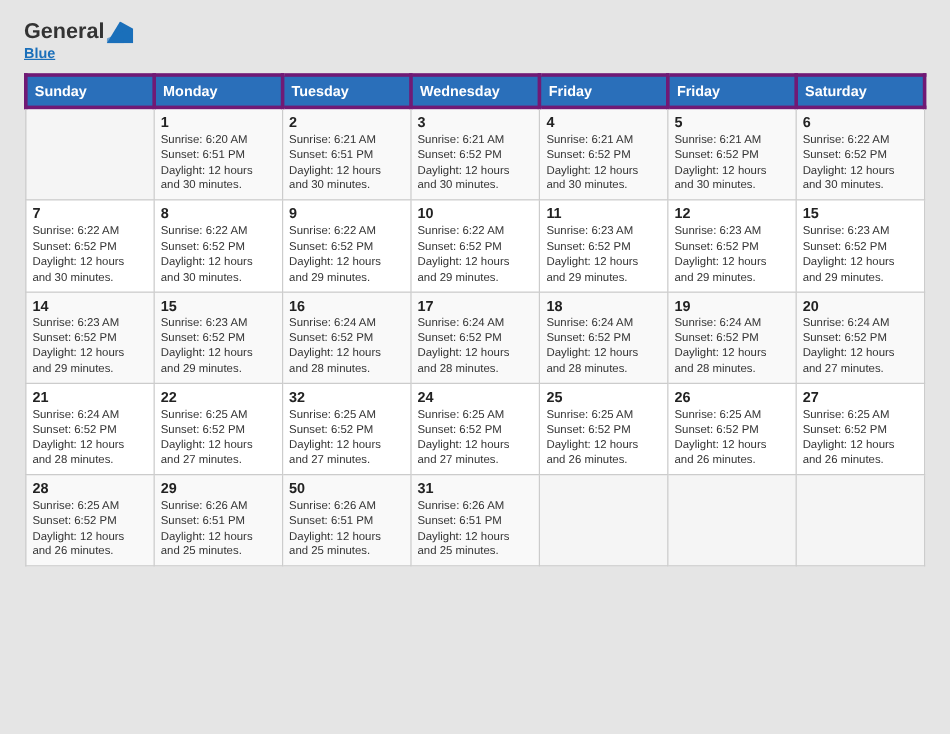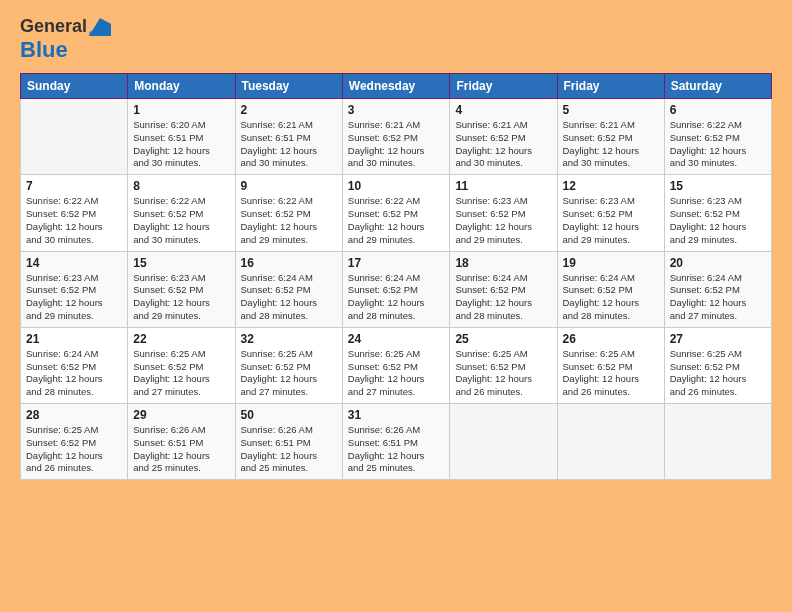--- a/index.html
+++ b/index.html
@@ -7,21 +7,21 @@
       font-family: Arial, sans-serif;
       background: #fff;
       width: 792px;
       height: 612px;
       overflow: hidden;
     }
     .page {
       width: 792px;
       min-height: 612px;
       padding: 16px 20px 27px 20px;
-      background: #fdba74;
+      background: #e5e5e5;
     }
     .header {
       display: flex;
       justify-content: space-between;
       align-items: flex-start;
       margin-bottom: 10px;
     }
     .logo {
       display: flex;
       flex-direction: column;
@@ -30,23 +30,24 @@
     .logo-text {
       display: flex;
       align-items: center;
     }
     .logo-general {
       font-size: 18px;
       font-weight: bold;
       color: #333;
     }
     .logo-blue {
-      font-size: 22px;
+      font-size: 12px;
       font-weight: bold;
       color: #1a6fba;
+      text-decoration: underline;
     }
     .logo-icon {
       width: 22px;
       height: 18px;
       margin-left: 2px;
     }
     .title-block {
       text-align: right;
     }
     .month-year {
@@ -64,21 +65,21 @@
       border-collapse: collapse;
       font-size: 10px;
     }
     .calendar th {
       background: #2a6fba;
       color: #fff;
       text-align: left;
       padding: 5px 6px;
       font-size: 12px;
       font-weight: bold;
-      border: 1px solid #701a75;
+      border: 3px solid #701a75;
     }
     .calendar td {
       vertical-align: top;
       border: 1px solid #ccc;
       padding: 4px 5px;
       width: 108px;
       min-height: 70px;
       background: #fff;
     }
     .calendar tr:nth-child(odd) td {

